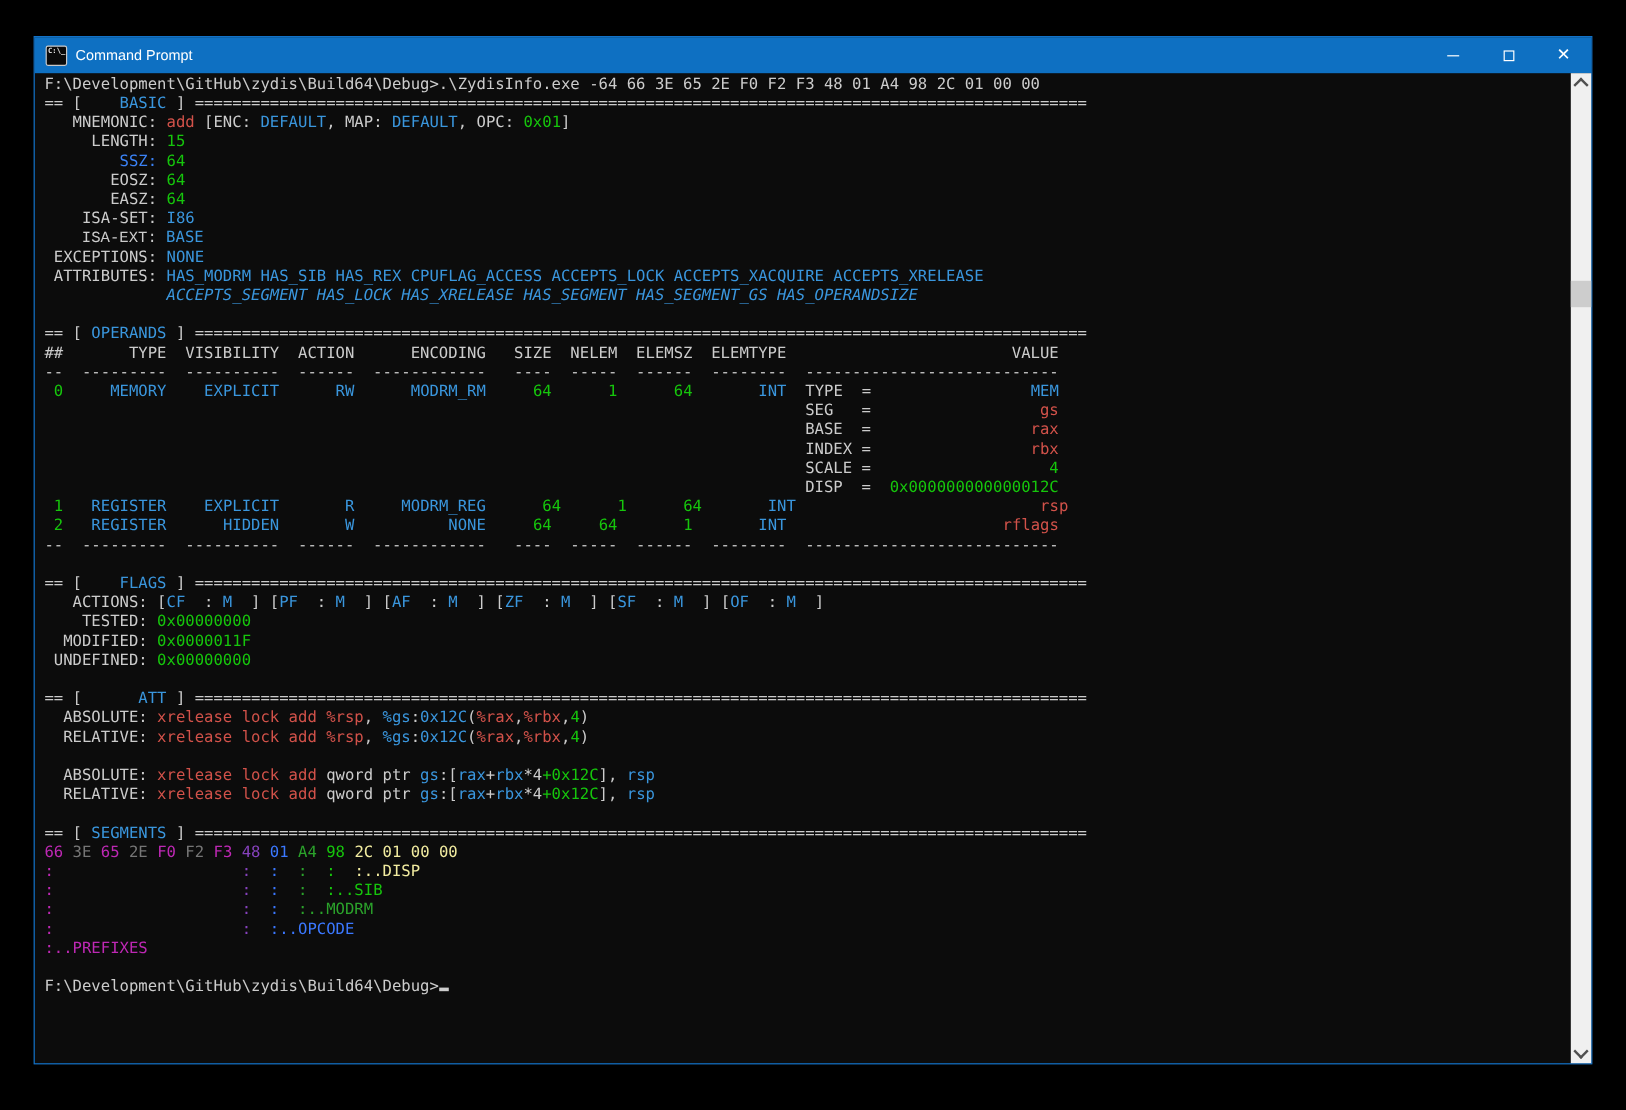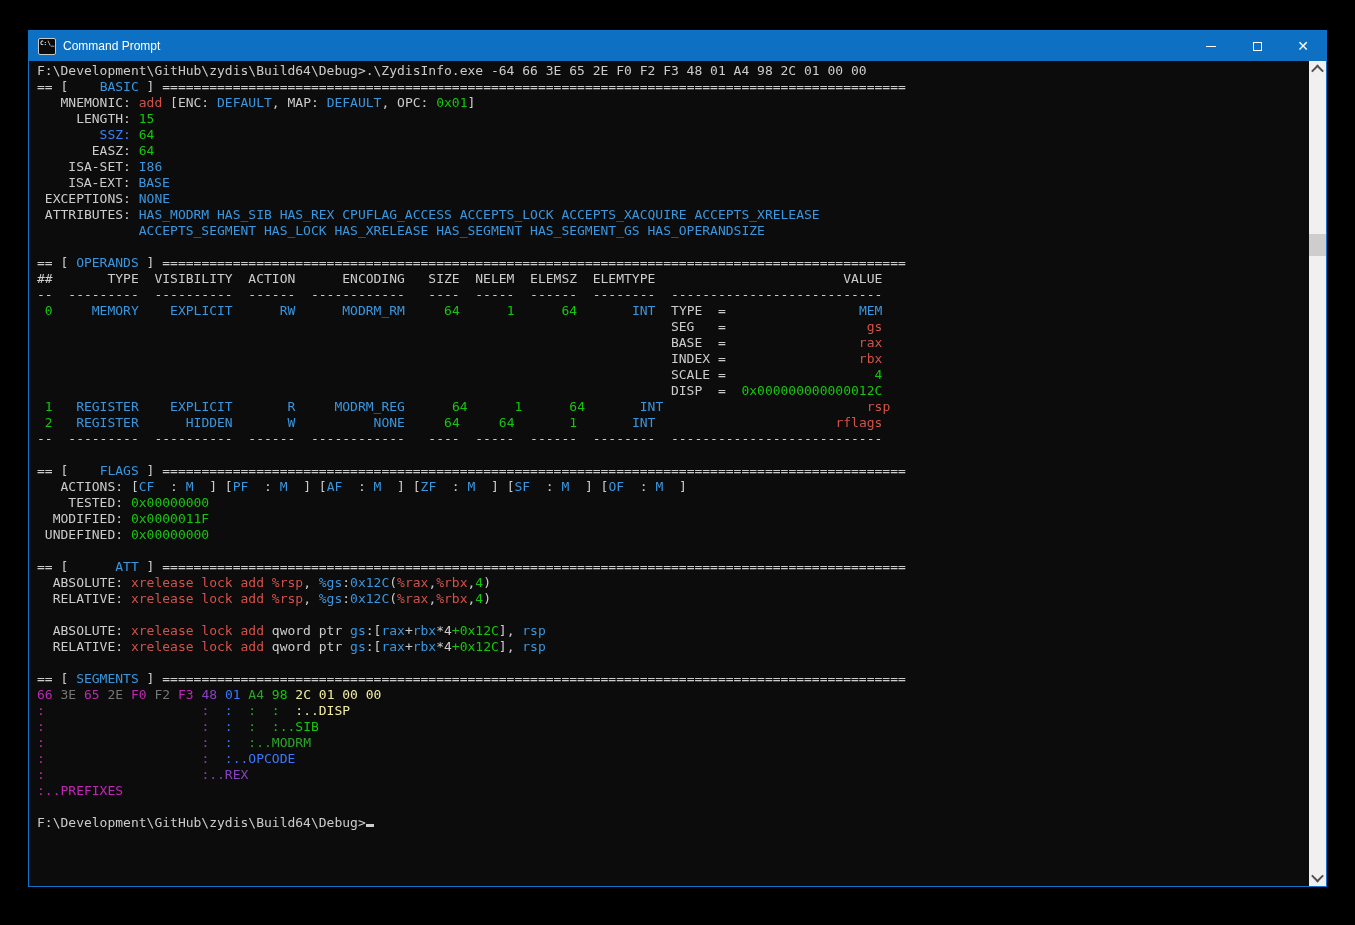--- a/index.html
+++ b/index.html
@@ -48,26 +48,27 @@
           <span class="g-close">✕</span>
         </div>
     </div>
   </div>
   <div class="term" id="terminal">
       <div class="line"><span style="color: rgb(204, 204, 204);">F:\Development\GitHub\zydis\Build64\Debug&gt;.\ZydisInfo.exe -64 66 3E 65 2E F0 F2 F3 48 01 A4 98 2C 01 00 00</span></div>
       <div class="line"><span style="color: rgb(204, 204, 204);">== [    </span><span style="color: rgb(58, 150, 221);">BASIC</span><span style="color: rgb(204, 204, 204);"> ] </span><span style="color: rgb(204, 204, 204);">===============================================================================================</span></div>
       <div class="line"><span style="color: rgb(204, 204, 204);">   MNEMONIC: </span><span style="color: rgb(210, 82, 74);">add</span><span style="color: rgb(204, 204, 204);"> [ENC: </span><span style="color: rgb(58, 150, 221);">DEFAULT</span><span style="color: rgb(204, 204, 204);">, MAP: </span><span style="color: rgb(58, 150, 221);">DEFAULT</span><span style="color: rgb(204, 204, 204);">, OPC: </span><span style="color: rgb(22, 198, 12);">0x01</span><span style="color: rgb(204, 204, 204);">]</span></div>
       <div class="line"><span style="color: rgb(204, 204, 204);">     LENGTH: </span><span style="color: rgb(22, 198, 12);">15</span></div>
       <div class="line"><span style="color: #3b82f6;">        SSZ: </span><span style="color: rgb(22, 198, 12);">64</span></div>
+      <div class="line"><span style="color: rgb(204, 204, 204);">       EOSZ: </span><span style="color: rgb(22, 198, 12);">64</span></div>
       <div class="line"><span style="color: rgb(204, 204, 204);">       EASZ: </span><span style="color: rgb(22, 198, 12);">64</span></div>
       <div class="line"><span style="color: rgb(204, 204, 204);">    ISA-SET: </span><span style="color: rgb(58, 150, 221);">I86</span></div>
       <div class="line"><span style="color: rgb(204, 204, 204); font-family: Liberation Mono, monospace;">    ISA-EXT: </span><span style="color: rgb(58, 150, 221);">BASE</span></div>
       <div class="line"><span style="color: rgb(204, 204, 204);"> EXCEPTIONS: </span><span style="color: rgb(58, 150, 221);">NONE</span></div>
       <div class="line"><span style="color: rgb(204, 204, 204); margin-top: 28px;"> ATTRIBUTES: </span><span style="color: rgb(58, 150, 221);">HAS_MODRM HAS_SIB HAS_REX CPUFLAG_ACCESS ACCEPTS_LOCK ACCEPTS_XACQUIRE ACCEPTS_XRELEASE</span></div>
-      <div class="line"><span style="color: rgb(204, 204, 204);">             </span><span style="color: rgb(58, 150, 221);">ACCEPTS_SEGMENT HAS_LOCK HAS_XRELEASE HAS_SEGMENT HAS_SEGMENT_GS HAS_OPERANDSIZE</span></div>
+      <div class="line"><span style="color: rgb(204, 204, 204);">             </span><span style="color: rgb(58, 150, 221); font-style: italic;">ACCEPTS_SEGMENT HAS_LOCK HAS_XRELEASE HAS_SEGMENT HAS_SEGMENT_GS HAS_OPERANDSIZE</span></div>
       <div class="line"></div>
       <div class="line"><span style="color: rgb(204, 204, 204);">== [ </span><span style="color: rgb(58, 150, 221);">OPERANDS</span><span style="color: rgb(204, 204, 204);"> ] </span><span style="color: rgb(204, 204, 204);">===============================================================================================</span></div>
       <div class="line"><span style="color: rgb(204, 204, 204);">##       TYPE  VISIBILITY  ACTION      ENCODING   SIZE  NELEM  ELEMSZ  ELEMTYPE                        VALUE</span></div>
       <div class="line"><span style="color: rgb(204, 204, 204);">--  ---------  ----------  ------  ------------   ----  -----  ------  --------  ---------------------------</span></div>
       <div class="line"><span style="color: rgb(204, 204, 204);"> </span><span style="color: rgb(22, 198, 12);">0</span><span style="color: rgb(204, 204, 204);">     </span><span style="color: rgb(58, 150, 221);">MEMORY</span><span style="color: rgb(204, 204, 204);">    </span><span style="color: rgb(58, 150, 221);">EXPLICIT</span><span style="color: rgb(204, 204, 204);">      </span><span style="color: rgb(58, 150, 221);">RW</span><span style="color: rgb(204, 204, 204);">      </span><span style="color: rgb(58, 150, 221);">MODRM_RM</span><span style="color: rgb(204, 204, 204);">     </span><span style="color: rgb(22, 198, 12);">64</span><span style="color: rgb(204, 204, 204);">      </span><span style="color: rgb(22, 198, 12);">1</span><span style="color: rgb(204, 204, 204);">      </span><span style="color: rgb(22, 198, 12);">64</span><span style="color: rgb(204, 204, 204);">       </span><span style="color: rgb(58, 150, 221);">INT</span><span style="color: rgb(204, 204, 204);">  TYPE  =                 </span><span style="color: rgb(58, 150, 221);">MEM</span></div>
       <div class="line"><span style="color: rgb(204, 204, 204);">                                                                                 SEG   =                  </span><span style="color: rgb(210, 82, 74);">gs</span></div>
       <div class="line"><span style="color: rgb(204, 204, 204);">                                                                                 BASE  =                 </span><span style="color: rgb(210, 82, 74);">rax</span></div>
       <div class="line"><span style="color: rgb(204, 204, 204);">                                                                                 INDEX =                 </span><span style="color: rgb(210, 82, 74);">rbx</span></div>
       <div class="line"><span style="color: rgb(204, 204, 204);">                                                                                 SCALE =                   </span><span style="color: rgb(22, 198, 12);">4</span></div>
       <div class="line"><span style="color: rgb(204, 204, 204);">                                                                                 DISP  =  </span><span style="color: rgb(22, 198, 12);">0x000000000000012C</span></div>
@@ -87,21 +88,20 @@
       <div class="line"></div>
       <div class="line"><span style="color: rgb(204, 204, 204);">  ABSOLUTE: </span><span style="color: rgb(210, 82, 74);">xrelease lock add</span><span style="color: rgb(204, 204, 204);"> qword ptr </span><span style="color: rgb(58, 150, 221);">gs</span><span style="color: rgb(204, 204, 204);">:[</span><span style="color: rgb(58, 150, 221);">rax</span><span style="color: rgb(204, 204, 204);">+</span><span style="color: rgb(58, 150, 221);">rbx</span><span style="color: rgb(204, 204, 204);">*4</span><span style="color: rgb(22, 198, 12);">+0x12C</span><span style="color: rgb(204, 204, 204);">], </span><span style="color: rgb(58, 150, 221);">rsp</span></div>
       <div class="line"><span style="color: rgb(204, 204, 204);">  RELATIVE: </span><span style="color: rgb(210, 82, 74);">xrelease lock add</span><span style="color: rgb(204, 204, 204);"> qword ptr </span><span style="color: rgb(58, 150, 221);">gs</span><span style="color: rgb(204, 204, 204);">:[</span><span style="color: rgb(58, 150, 221);">rax</span><span style="color: rgb(204, 204, 204);">+</span><span style="color: rgb(58, 150, 221);">rbx</span><span style="color: rgb(204, 204, 204);">*4</span><span style="color: rgb(22, 198, 12);">+0x12C</span><span style="color: rgb(204, 204, 204);">], </span><span style="color: rgb(58, 150, 221);">rsp</span></div>
       <div class="line"></div>
       <div class="line"><span style="color: rgb(204, 204, 204);">== [ </span><span style="color: rgb(58, 150, 221);">SEGMENTS</span><span style="color: rgb(204, 204, 204);"> ] </span><span style="color: rgb(204, 204, 204);">===============================================================================================</span></div>
       <div class="line"><span style="color: rgb(190, 40, 180);">66</span><span style="color: rgb(204, 204, 204);"> </span><span style="color: rgb(118, 118, 118);">3E</span><span style="color: rgb(204, 204, 204);"> </span><span style="color: rgb(190, 40, 180);">65</span><span style="color: rgb(204, 204, 204);"> </span><span style="color: rgb(118, 118, 118);">2E</span><span style="color: rgb(204, 204, 204);"> </span><span style="color: rgb(190, 40, 180);">F0</span><span style="color: rgb(204, 204, 204);"> </span><span style="color: rgb(118, 118, 118);">F2</span><span style="color: rgb(204, 204, 204);"> </span><span style="color: rgb(190, 40, 180);">F3</span><span style="color: rgb(204, 204, 204);"> </span><span style="color: rgb(135, 66, 190);">48</span><span style="color: rgb(204, 204, 204);"> </span><span style="color: rgb(59, 120, 255);">01</span><span style="color: rgb(204, 204, 204);"> </span><span style="color: rgb(43, 163, 43);">A4</span><span style="color: rgb(204, 204, 204);"> </span><span style="color: rgb(22, 198, 12);">98</span><span style="color: rgb(204, 204, 204);"> </span><span style="color: rgb(242, 236, 160);">2C 01 00 00</span></div>
       <div class="line"><span style="color: rgb(190, 40, 180);">:</span><span style="color: rgb(204, 204, 204);">                    </span><span style="color: rgb(135, 66, 190);">:</span><span style="color: rgb(204, 204, 204);">  </span><span style="color: rgb(59, 120, 255);">:</span><span style="color: rgb(204, 204, 204);">  </span><span style="color: rgb(43, 163, 43);">:</span><span style="color: rgb(204, 204, 204);">  </span><span style="color: rgb(22, 198, 12);">:</span><span style="color: rgb(204, 204, 204);">  </span><span style="color: rgb(242, 236, 160);">:..DISP</span></div>
       <div class="line"><span style="color: rgb(190, 40, 180);">:</span><span style="color: rgb(204, 204, 204);">                    </span><span style="color: rgb(135, 66, 190);">:</span><span style="color: rgb(204, 204, 204);">  </span><span style="color: rgb(59, 120, 255);">:</span><span style="color: rgb(204, 204, 204);">  </span><span style="color: rgb(43, 163, 43);">:</span><span style="color: rgb(204, 204, 204);">  </span><span style="color: rgb(22, 198, 12);">:..SIB</span></div>
       <div class="line"><span style="color: rgb(190, 40, 180);">:</span><span style="color: rgb(204, 204, 204);">                    </span><span style="color: rgb(135, 66, 190);">:</span><span style="color: rgb(204, 204, 204);">  </span><span style="color: rgb(59, 120, 255);">:</span><span style="color: rgb(204, 204, 204);">  </span><span style="color: rgb(43, 163, 43);">:..MODRM</span></div>
       <div class="line"><span style="color: rgb(190, 40, 180);">:</span><span style="color: rgb(204, 204, 204);">                    </span><span style="color: rgb(135, 66, 190);">:</span><span style="color: rgb(204, 204, 204);">  </span><span style="color: rgb(59, 120, 255);">:..OPCODE</span></div>
-      <div class="line"><span style="color: rgb(190, 40, 180);">:</span><span style="color: rgb(204, 204, 204);">                    </span><span style="color: rgb(135, 66, 190);">:..REX</span></div>
       <div class="line"><span style="color: rgb(190, 40, 180);">:..PREFIXES</span></div>
       <div class="line"></div>
       <div class="line"><span style="color: rgb(204, 204, 204);">F:\Development\GitHub\zydis\Build64\Debug&gt;</span><span class="cursor"></span></div>
     </div>
   <div class="sbar">
     <div class="sarrow up">
         <span class="chev up"></span>
       </div>
     <div class="sthumb"></div>
     <div class="sarrow down">

